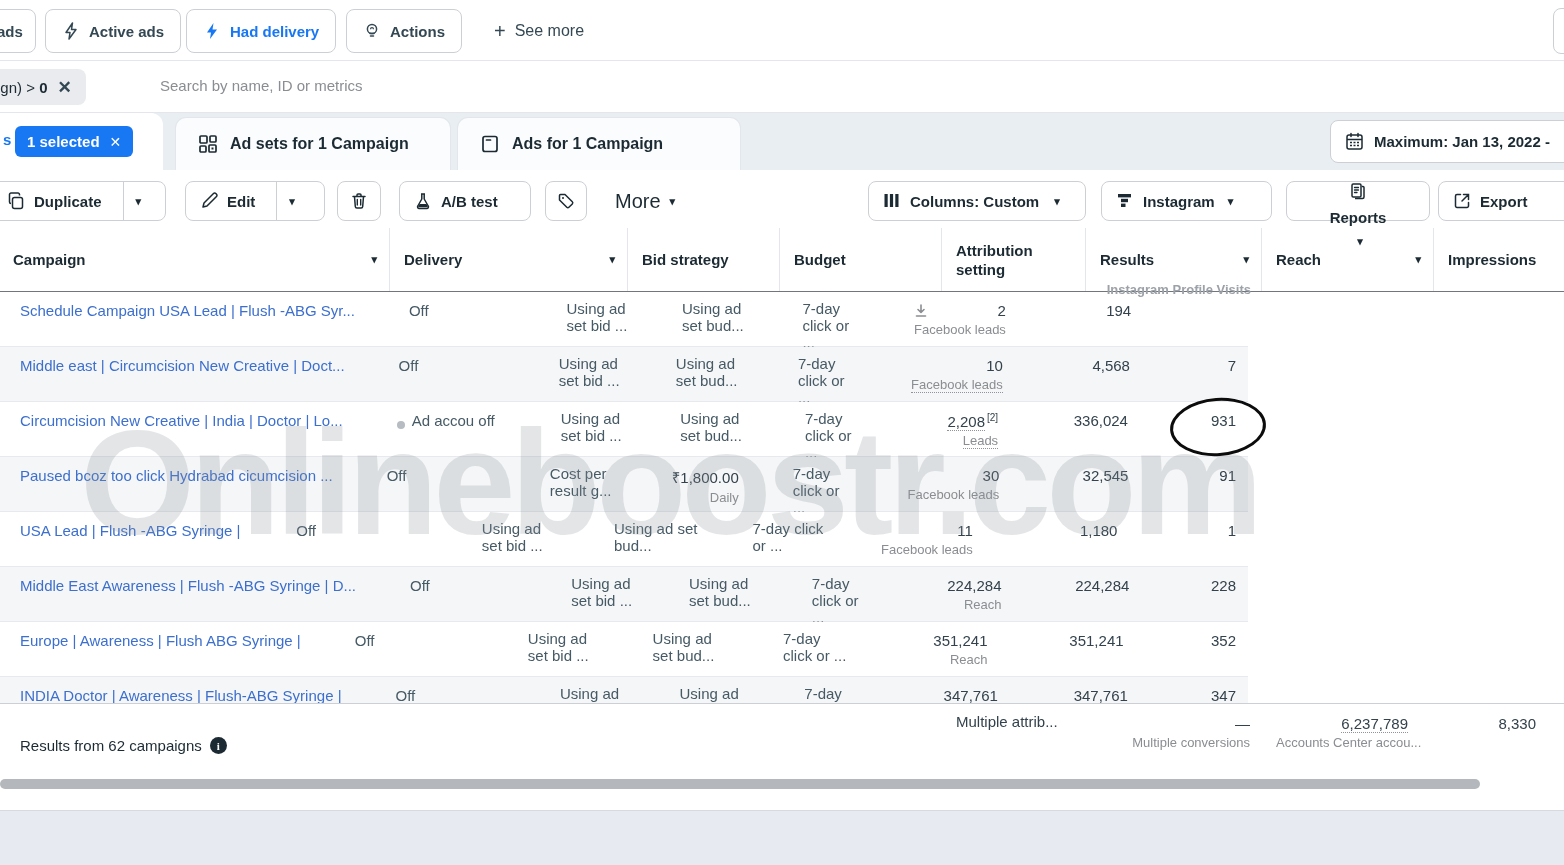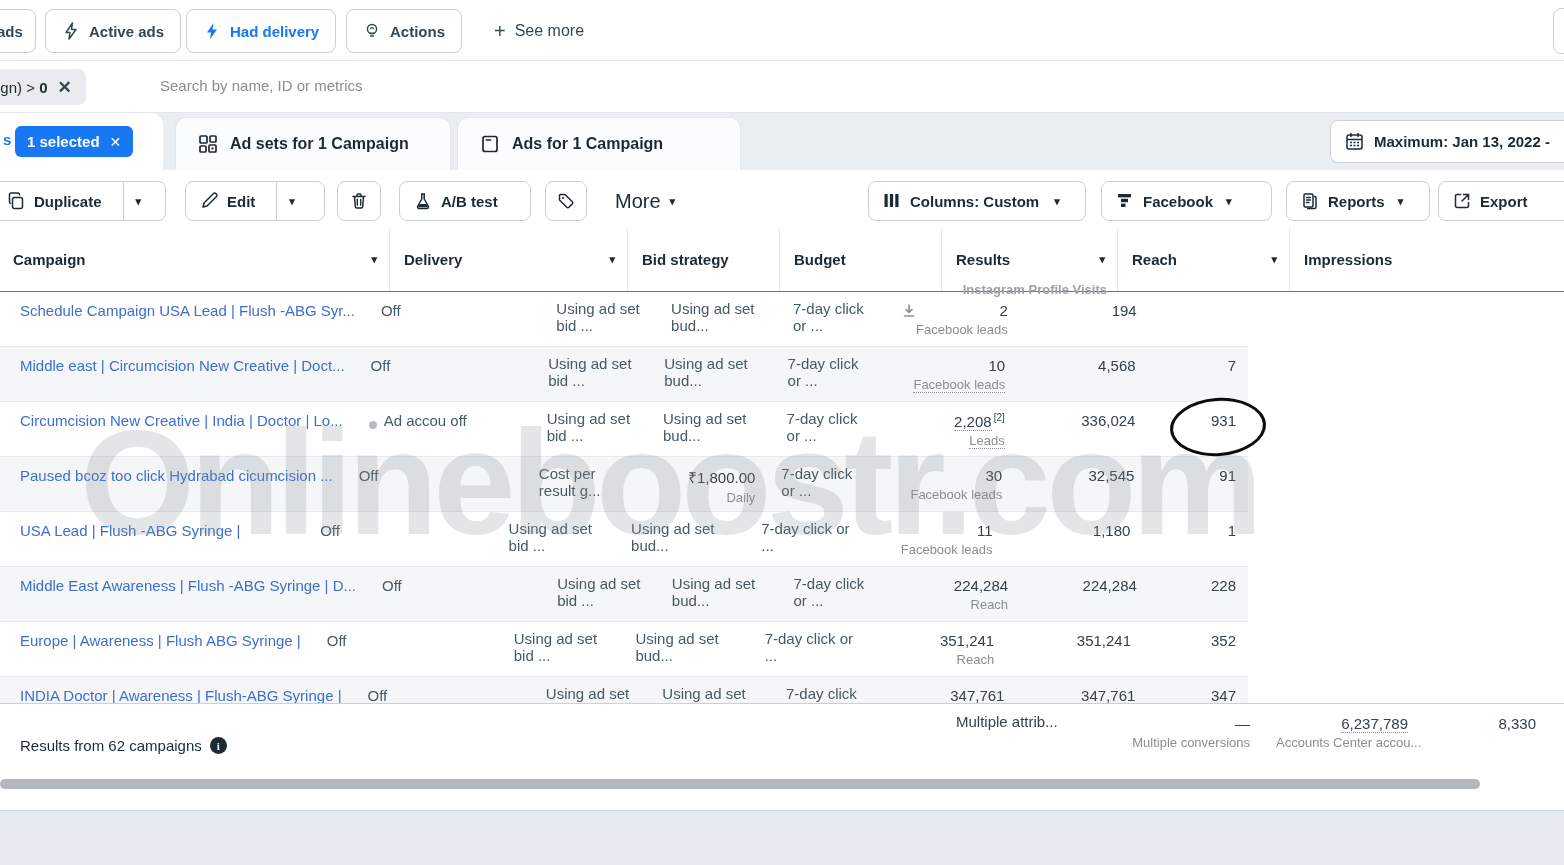--- a/index.html
+++ b/index.html
@@ -41,21 +41,21 @@
   
   .thead { left:0; top:228px; width:1564px; height:64px; background:#fff; border-bottom:1px solid #71767c; display:flex; z-index:5; }
   .th { position:relative; border-right:1px solid #e4e6eb; display:flex; align-items:center; padding:0 12px 0 14px; font-size:15px; font-weight:700; color:#1c2b33; }
   .th:last-child { border-right:none; }
   .th .caret { margin-left:auto; }
   .c-camp{width:390px}.c-del{width:238px}.c-bid{width:152px}.c-bud{width:162px}.c-attr{width:144px}.c-res{width:176px}.c-reach{width:172px}.c-impr{width:130px}
   .th.c-camp{padding-left:13px}
   .partial-scroll { position:absolute; right:10px; bottom:-6px; font-size:13px; color:#9da2a8; white-space:nowrap; }
 
   .rows-clip { left:0; top:292px; width:1564px; height:411px; overflow:hidden; z-index:3; }
-  .trow { position:absolute; left:0; width:1248px; height:55px; display:flex; background:#fff; border-bottom:1px solid #e7e9ec; }
+  .trow { position:absolute; left:0; width:1248px; height:55px; display:flex; background:#fff; border-bottom:1px solid #e7e9ec;gap:28px; }
   .trow.alt { background:#f5f6f7; }
   .cell { position:relative; padding:8px 12px 0 14px; font-size:15px; color:#465a65; }
   .cell.c-camp { padding-left:20px; padding-top:10px; }
   .camplink { color:#3c6fce; text-decoration:none; white-space:nowrap; display:inline-block; overflow:hidden; max-width:360px; }
   .cell .val { text-align:right; color:#33424c; padding-top:2px; }
   .cell .sub { text-align:right; color:#8a8d91; font-size:13px; margin-top:3px; white-space:nowrap; }
   .cell.num { text-align:right; }
   .deliv { padding-top:2px; color:#465a65; display:flex; align-items:flex-end; gap:7px; }
   .gdot { width:8px; height:8px; border-radius:50%; background:#b6bcc2; margin-top:6px; }
   .dotted { border-bottom:1px dotted #90949a; }
@@ -276,24 +276,24 @@
       <span class="caret" style="margin-left:6px;">▾</span>
     </div>
     <div class="tbtn" style="left:1101px;width:171px;">
       <span class="ticon">
         <svg width="17" height="17" viewBox="0 0 17 17">
             <rect x="2" y="2" width="13" height="3.4" fill="#1c2b33"></rect>
             <rect x="5" y="6.8" width="7" height="3.4" fill="#1c2b33"></rect>
             <rect x="5" y="11.6" width="4.5" height="3.4" fill="#1c2b33"></rect>
           </svg>
       </span>
-      <span>Facebook</span>
+      <span>Instagram</span>
       <span class="caret" style="margin-left:4px;">▾</span>
     </div>
-    <div class="tbtn" style="left:1286px;width:144px;">
+    <div class="tbtn" style="left:1286px;width:144px;flex-direction:column;">
       <span class="ticon">
         <svg width="18" height="18" viewBox="0 0 18 18">
             <rect x="3" y="2" width="9" height="13" rx="1.2" fill="none" stroke="#1c2b33" stroke-width="1.5"></rect>
             <path d="M12.8 4.5h1.2a1 1 0 0 1 1 1V15a1.5 1.5 0 0 1-1.5 1.5H6" fill="none" stroke="#1c2b33" stroke-width="1.5"></path>
             <path d="M5.5 5.5h4M5.5 8h4M5.5 10.5h2.5" stroke="#1c2b33" stroke-width="1.3" stroke-linecap="round"></path>
           </svg>
       </span>
       <span>Reports</span>
       <span class="caret" style="margin-left:4px;">▾</span>
     </div>
@@ -315,20 +315,23 @@
     </div>
     <div class="th c-del">
       <span>Delivery</span>
       <span class="caret">▾</span>
     </div>
     <div class="th c-bid">
       <span>Bid strategy</span>
     </div>
     <div class="th c-bud">
       <span>Budget</span>
+    </div>
+    <div class="th c-attr" style="line-height:19px;">
+      <span>Attribution setting</span>
     </div>
     <div class="th c-res">
       <span>Results</span>
       <span class="caret">▾</span>
       <span class="partial-scroll">Instagram Profile Visits</span>
     </div>
     <div class="th c-reach">
       <span>Reach</span>
       <span class="caret">▾</span>
     </div>

